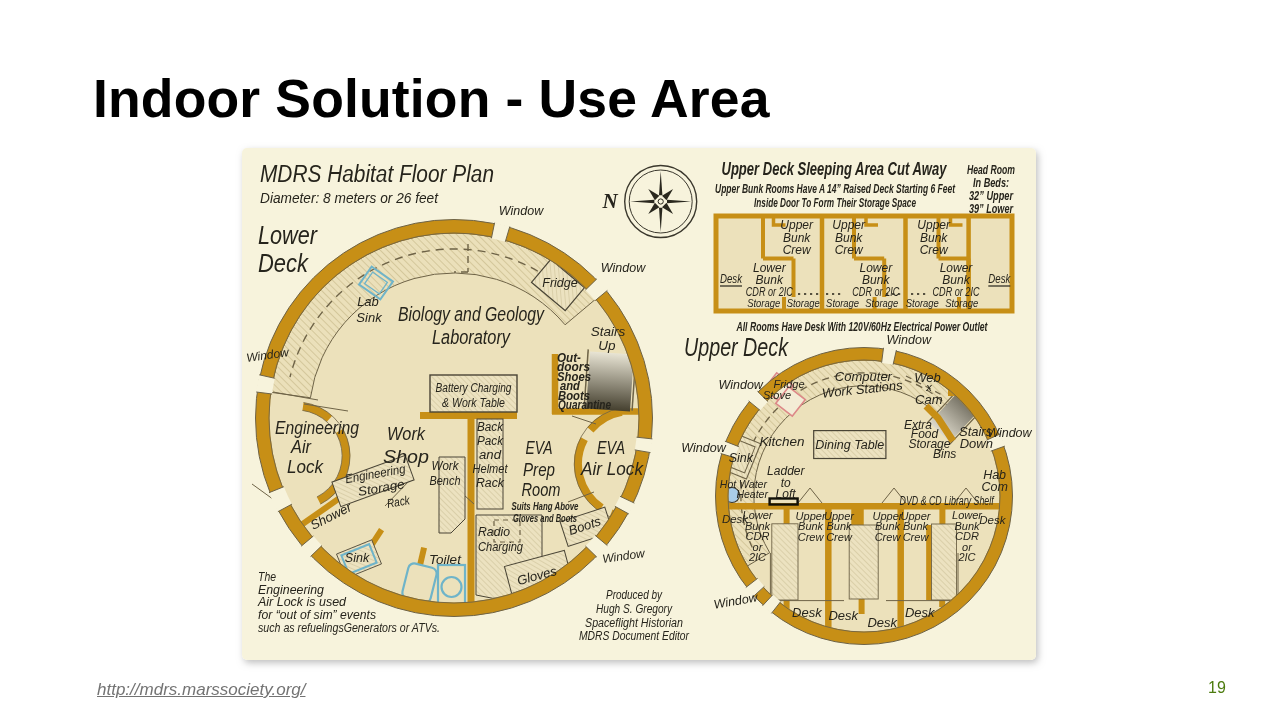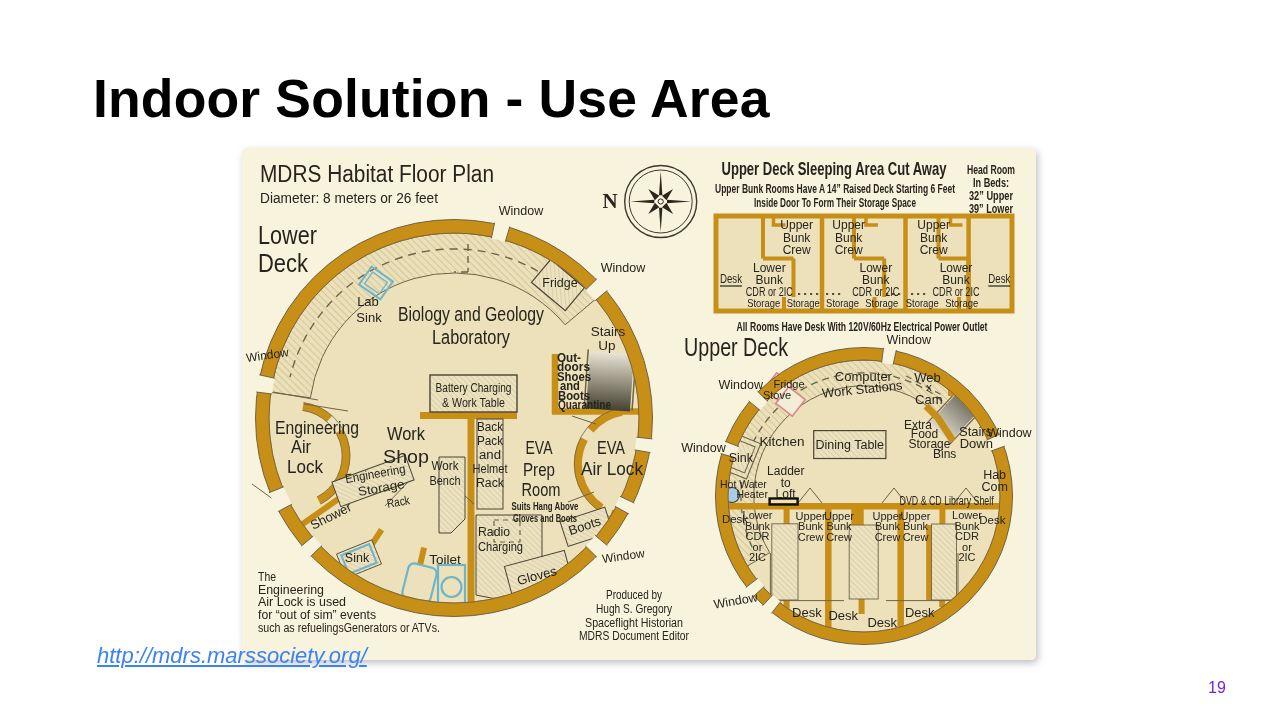--- a/index.html
+++ b/index.html
@@ -1,19 +1,19 @@
 <!DOCTYPE html>
 <html><head><meta charset="utf-8">
 <style>
 html,body{margin:0;padding:0;width:1280px;height:720px;background:#ffffff;overflow:hidden;}
 body{font-family:"Liberation Sans",sans-serif;position:relative;}
 #title{position:absolute;left:93px;top:68px;font-size:53.5px;font-weight:bold;color:#000;letter-spacing:0.15px;white-space:nowrap;}
-#plan{position:absolute;left:242px;top:148px;width:794px;height:512px;box-shadow:2px 3px 7px rgba(130,130,130,0.5);border-radius:5px;overflow:hidden;}
-#link{position:absolute;left:97px;top:643px;font-size:22px;font-style:italic;color:#3b82f6;text-decoration:underline;}
-#pg{position:absolute;left:1208px;top:679px;font-size:16px;color:#6d28d9;}
+#plan{position:absolute;left:242px;top:148px;width:794px;height:512px;box-shadow:2px 3px 7px rgba(130,130,130,0.5);border-radius:5px;overflow:hidden;font-style:italic;}
+#link{position:absolute;left:97px;top:680px;font-size:17px;font-style:italic;color:#737373;text-decoration:underline;}
+#pg{position:absolute;left:1208px;top:679px;font-size:16px;color:#4d7c0f;}
 </style></head>
 <body>
 <div id="title">Indoor Solution - Use Area</div>
 <div id="plan"><svg width="794" height="512" viewBox="0 0 794 512" xmlns="http://www.w3.org/2000/svg" font-family="Liberation Sans, sans-serif" fill="#26241c">
 <defs>
 <pattern id="h" patternUnits="userSpaceOnUse" width="5" height="5" patternTransform="rotate(-45)">
  <rect width="5" height="5" fill="#ebe0ba"></rect>
           <line x1="0" y1="0" x2="0" y2="5" stroke="#cfc193" stroke-width="1.6"></line>
 </pattern>
 <pattern id="h2" patternUnits="userSpaceOnUse" width="4" height="4" patternTransform="rotate(-45)">

